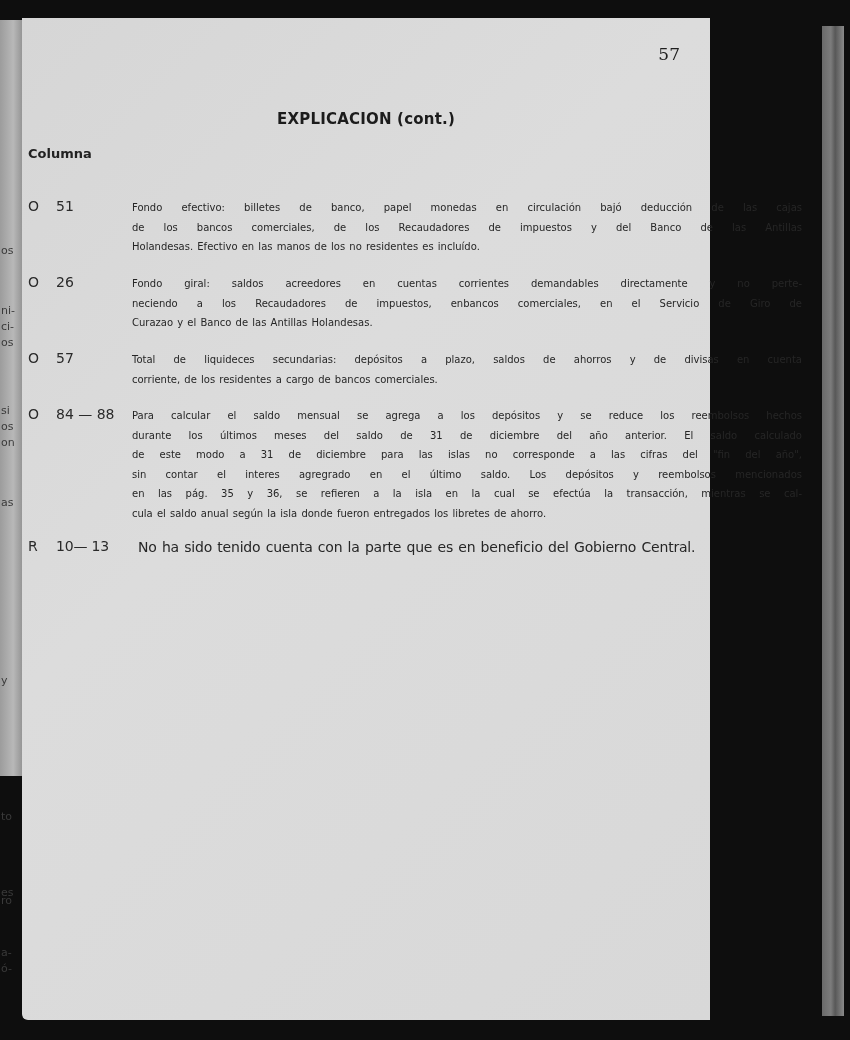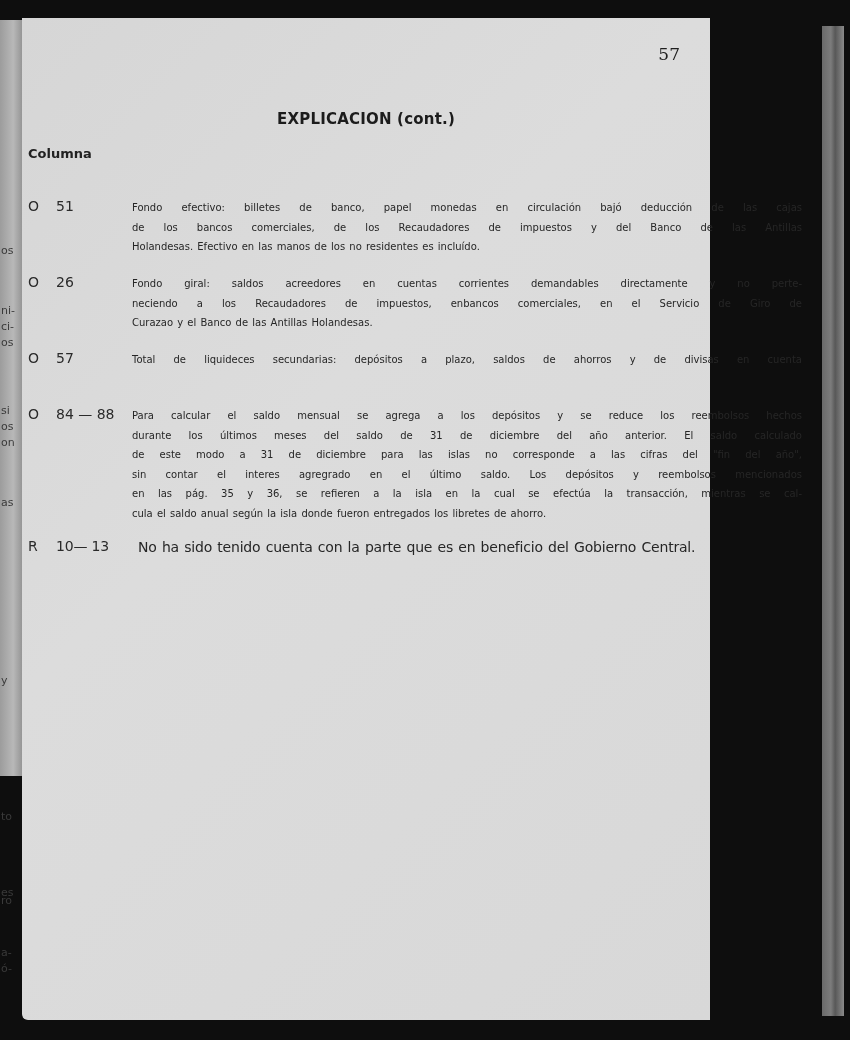--- a/index.html
+++ b/index.html
@@ -183,20 +183,21 @@
         <span class="ln last">Curazao y el Banco de las Antillas Holandesas.</span>
       </div>
     </div>
 
     <div class="entry" style="top:332px">
       <div class="entry-code">
         <span class="letter">O</span><span>57</span>
       </div>
       <div class="entry-text">
         <span class="ln">Total de liquideces secundarias: depósitos a plazo, saldos de ahorros y de divisas en cuenta</span>
+        <span class="ln last">corriente, de los residentes a cargo de bancos comerciales.</span>
       </div>
     </div>
 
     <div class="entry" style="top:388px">
       <div class="entry-code">
         <span class="letter">O</span><span>84 — 88</span>
       </div>
       <div class="entry-text">
         <span class="ln">Para calcular el saldo mensual se agrega a los depósitos y se reduce los reembolsos hechos</span>
         <span class="ln">durante los últimos meses del saldo de 31 de diciembre del año anterior. El saldo calculado</span>

